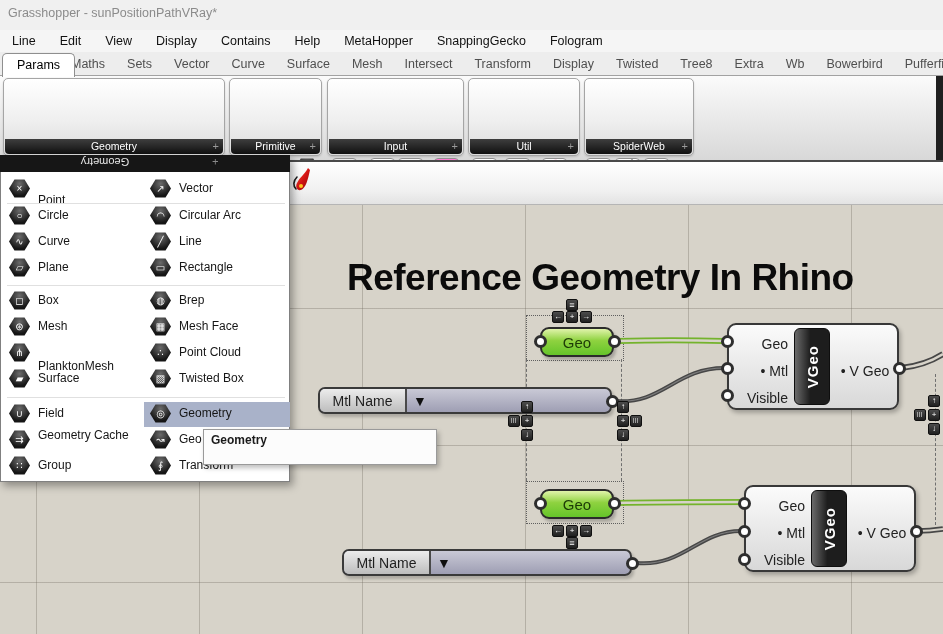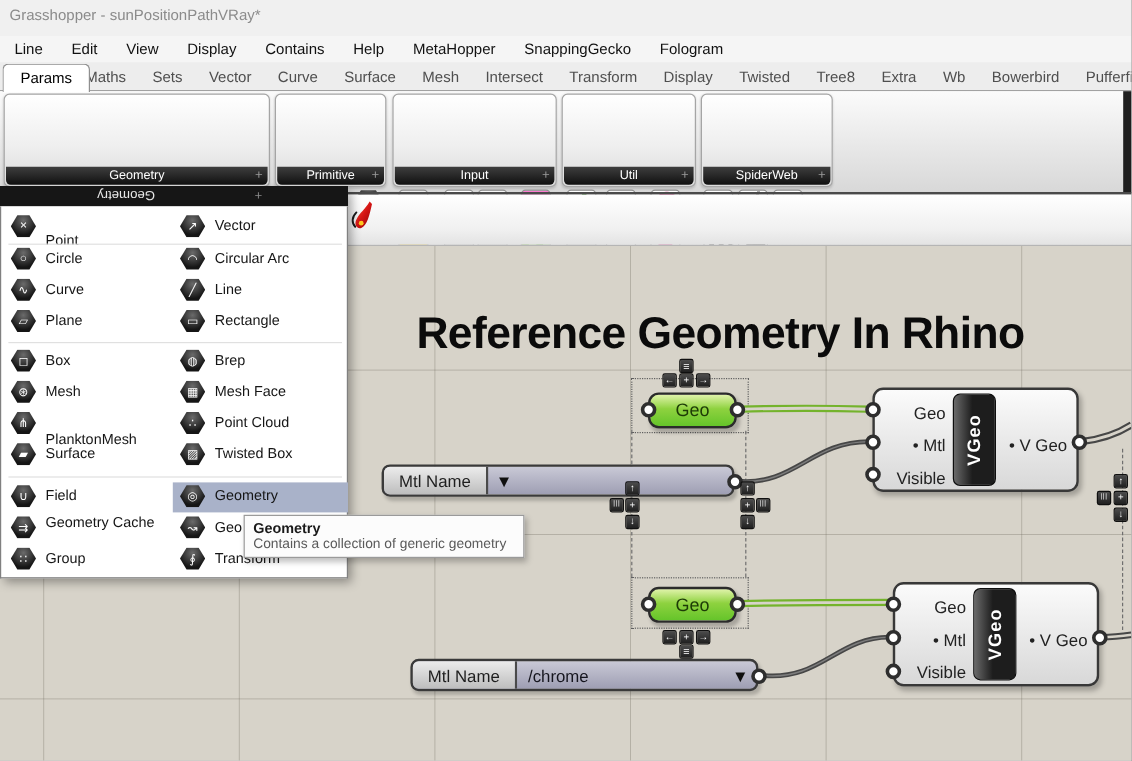--- a/index.html
+++ b/index.html
@@ -346,21 +346,20 @@
     </div>
     <div class="out" style="top:38px;">• V Geo</div>
   </div>
   <div class="nub" style="left:738px;top:497px;"></div>
   <div class="nub" style="left:738px;top:525px;"></div>
   <div class="nub" style="left:738px;top:553px;"></div>
   <div class="nub" style="left:910px;top:525px;"></div>
 
   <div class="vlist" style="left:342px;top:549px;width:290px;">
     <div class="vname">Mtl Name</div>
-    <div class="vval">/chrome</div>
     <div class="varrow">▼</div>
   </div>
   <div class="nub" style="left:626px;top:557px;"></div>
 
   <div id="dropdown">
     <div id="ddheader">
       <span id="ddheadtext">Geometry</span>
       <span id="ddheadplus">+</span>
     </div>
     <div id="ddbody">
@@ -424,16 +423,15 @@
 
       <div class="hex mi" style="left:8px;top:284px;">∷</div>
       <div class="ddlabel" style="left:37px;top:284px;">Group</div>
       <div class="hex mi" style="left:149px;top:284px;">∮</div>
       <div class="ddlabel" style="left:178px;top:284px;">Transform</div>
     </div>
   </div>
 
   <div id="tooltip">
     <div id="tooltiptitle">Geometry</div>
-    <div id="tooltipdesc">Contains a collection of generic geometry</div>
   </div>
 
 </div>
 
 </body></html>

